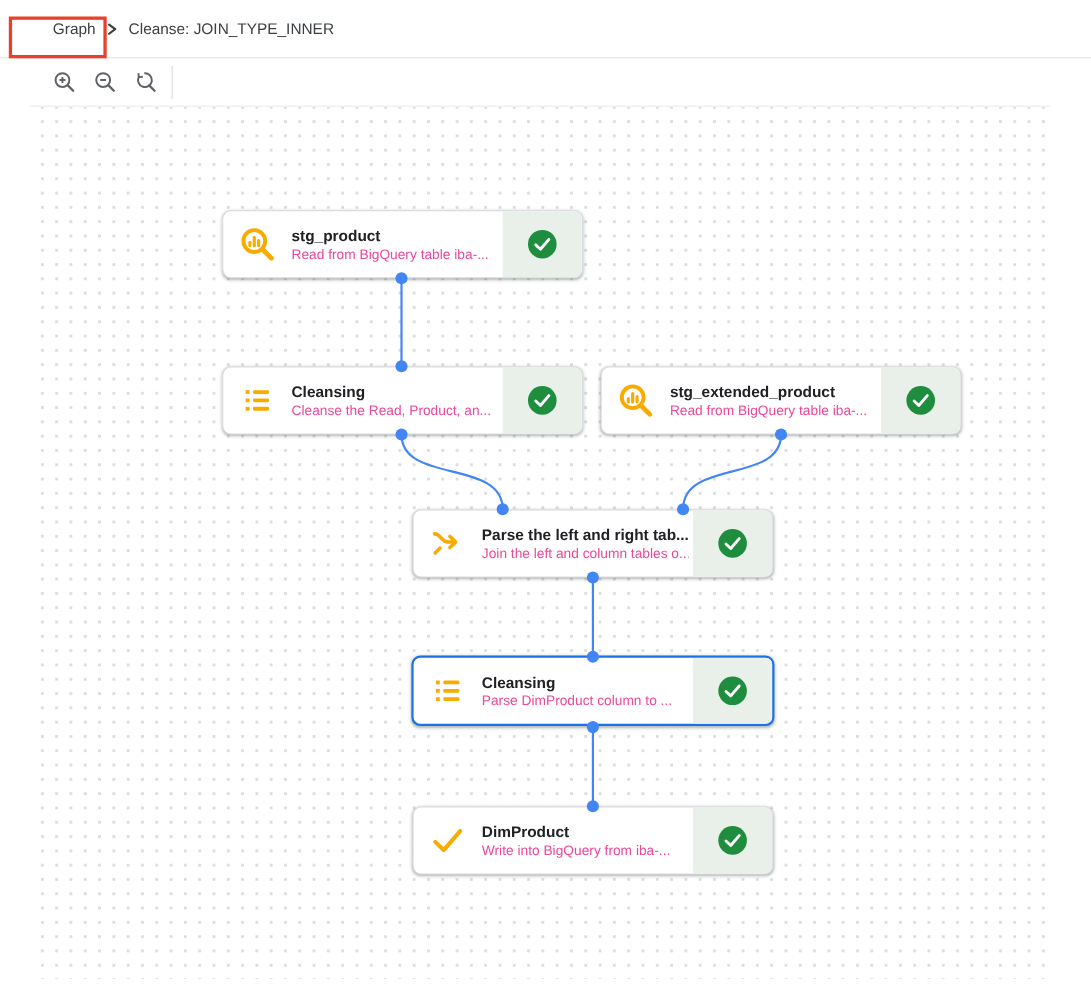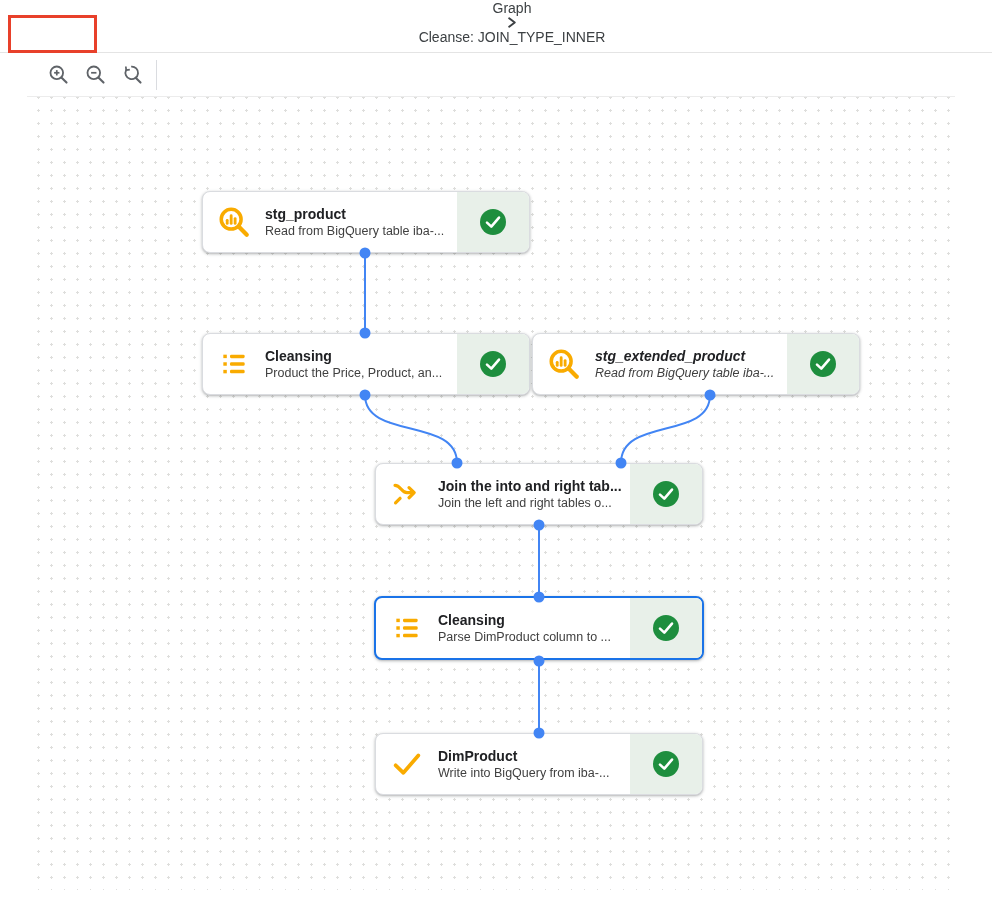--- a/index.html
+++ b/index.html
@@ -1,21 +1,21 @@
 <!DOCTYPE html>
 <html><head>
 <meta charset="utf-8">
 <style>
   * { margin:0; padding:0; box-sizing:border-box; }
   html,body { width:992px; height:906px; background:#ffffff;
     font-family:"Liberation Sans", sans-serif; overflow:hidden; position:relative; }
 
   
   .header { position:absolute; left:0; top:0; width:992px; height:53px;
-    border-bottom:1px solid #e4e4e4; display:flex; align-items:center; padding-left:32px;flex-direction:column; }
+    border-bottom:1px solid #e4e4e4; display:flex; align-items:center; padding-left:48px; }
   .crumb { font-size:14px; color:#3c4043; }
   .crumb-link { cursor:pointer; }
   .crumb-chevron { margin:0 9px 0 8px; display:inline-flex; vertical-align:-2px; }
   .annotation-box { position:absolute; left:8px; top:15px; width:89px; height:38px;
     border:3px solid #e8402a; pointer-events:none; z-index:10; }
 
   
   .toolbar { position:absolute; left:0; top:54px; width:992px; height:41px;
     display:flex; align-items:center; }
   .tool-btn { width:24px; height:24px; display:flex; align-items:center;
@@ -40,21 +40,21 @@
   .node { position:absolute; width:328px; height:62px; background:#ffffff;
     border:1px solid #dadce0; border-radius:8px; display:flex; overflow:hidden;
     z-index:2; cursor:pointer;
     box-shadow:0 1px 2px rgba(60,64,67,.25), 0 1px 3px 1px rgba(60,64,67,.12); }
   .node.selected { width:330px; height:64px; border:2px solid #1a73e8; }
   .node-icon { width:62px; flex:0 0 62px; display:flex; align-items:center; justify-content:center; }
   .node-text { flex:1 1 auto; min-width:0; display:flex; flex-direction:column;
     justify-content:center; padding-right:4px; }
   .node-title { font-size:14px; font-weight:bold; color:#202124; line-height:17px;
     white-space:nowrap; overflow:hidden; }
-  .node-sub { font-size:12.5px; color:#404040; line-height:16px;
+  .node-sub { font-size:12.5px; color:#ec4899; line-height:16px;
     white-space:nowrap; overflow:hidden; }
   .node-status { width:72px; flex:0 0 72px; background:#e8f0e9;
     display:flex; align-items:center; justify-content:center; }
 
   svg { display:block; }
 </style>
 </head>
 <body>
 
 <div class="header">
@@ -142,31 +142,31 @@
         <rect x="4" y="5" width="2.6" height="2.6" fill="#f9ab00"></rect>
         <rect x="4" y="10.7" width="2.6" height="2.6" fill="#f9ab00"></rect>
         <rect x="4" y="16.4" width="2.6" height="2.6" fill="#f9ab00"></rect>
         <rect x="9" y="5" width="11" height="2.6" rx="1" fill="#f9ab00"></rect>
         <rect x="9" y="10.7" width="11" height="2.6" rx="1" fill="#f9ab00"></rect>
         <rect x="9" y="16.4" width="11" height="2.6" rx="1" fill="#f9ab00"></rect>
       </svg>
     </div>
     <div class="node-text">
       <div class="node-title">Cleansing</div>
-      <div class="node-sub">Product the Price, Product, an...</div>
-    </div>
-    <div class="node-status">
-      <svg width="28" height="28" viewBox="0 0 28 28">
-        <circle cx="14" cy="14" r="13" fill="#1e8e3e"></circle>
-        <polyline points="8,14.6 12.3,18.6 20,9.6" fill="none" stroke="#ffffff" stroke-width="2.6" stroke-linecap="round" stroke-linejoin="round"></polyline>
-      </svg>
-    </div>
-  </div>
-
-  <div class="node" style="left:505px; top:236px;font-style:italic;">
+      <div class="node-sub">Cleanse the Read, Product, an...</div>
+    </div>
+    <div class="node-status">
+      <svg width="28" height="28" viewBox="0 0 28 28">
+        <circle cx="14" cy="14" r="13" fill="#1e8e3e"></circle>
+        <polyline points="8,14.6 12.3,18.6 20,9.6" fill="none" stroke="#ffffff" stroke-width="2.6" stroke-linecap="round" stroke-linejoin="round"></polyline>
+      </svg>
+    </div>
+  </div>
+
+  <div class="node" style="left:519px; top:236px;">
     <div class="node-icon">
       <svg width="34" height="34" viewBox="0 0 24 24">
         <circle cx="10" cy="10" r="7" fill="none" stroke="#f9ab00" stroke-width="2.5"></circle>
         <line x1="15.6" y1="15.6" x2="21" y2="21" stroke="#f9ab00" stroke-width="3" stroke-linecap="round"></line>
         <line x1="7.2" y1="13" x2="7.2" y2="10.8" stroke="#f9ab00" stroke-width="2" stroke-linecap="round"></line>
         <line x1="10" y1="13" x2="10" y2="7.6" stroke="#f9ab00" stroke-width="2" stroke-linecap="round"></line>
         <line x1="12.8" y1="13" x2="12.8" y2="9.6" stroke="#f9ab00" stroke-width="2" stroke-linecap="round"></line>
       </svg>
     </div>
     <div class="node-text">
@@ -183,22 +183,22 @@
 
   <div class="node" style="left:348px; top:366px;">
     <div class="node-icon">
       <svg width="32" height="32" viewBox="0 0 24 24">
         <path d="M3,5.5 C7.5,5.5 7.5,11 12,11 L16.5,11" fill="none" stroke="#f9ab00" stroke-width="2.4" stroke-linecap="round"></path>
         <polyline points="13.5,7.2 17.4,11 13.5,14.8" fill="none" stroke="#f9ab00" stroke-width="2.4" stroke-linecap="round" stroke-linejoin="round"></polyline>
         <line x1="3.4" y1="18.6" x2="6.8" y2="15.2" stroke="#f9ab00" stroke-width="2.4" stroke-linecap="round"></line>
       </svg>
     </div>
     <div class="node-text">
-      <div class="node-title">Join the into and right tab...</div>
-      <div class="node-sub">Join the left and right tables o...</div>
+      <div class="node-title">Parse the left and right tab...</div>
+      <div class="node-sub">Join the left and column tables o...</div>
     </div>
     <div class="node-status">
       <svg width="28" height="28" viewBox="0 0 28 28">
         <circle cx="14" cy="14" r="13" fill="#1e8e3e"></circle>
         <polyline points="8,14.6 12.3,18.6 20,9.6" fill="none" stroke="#ffffff" stroke-width="2.6" stroke-linecap="round" stroke-linejoin="round"></polyline>
       </svg>
     </div>
   </div>
 
   <div class="node selected" style="left:347px; top:499px;">

